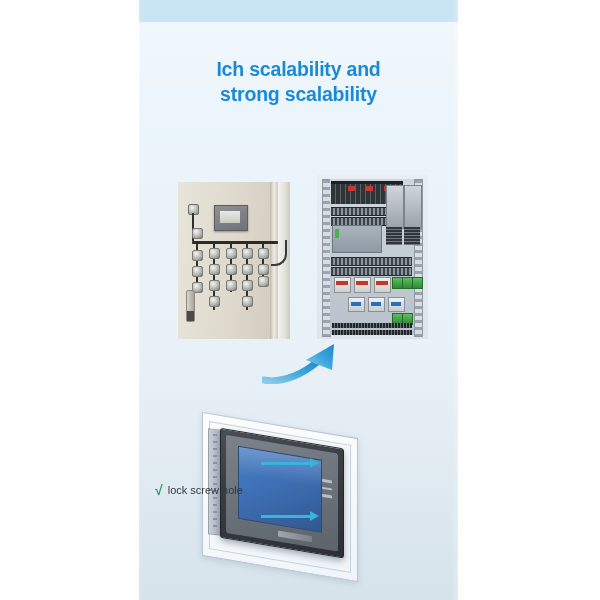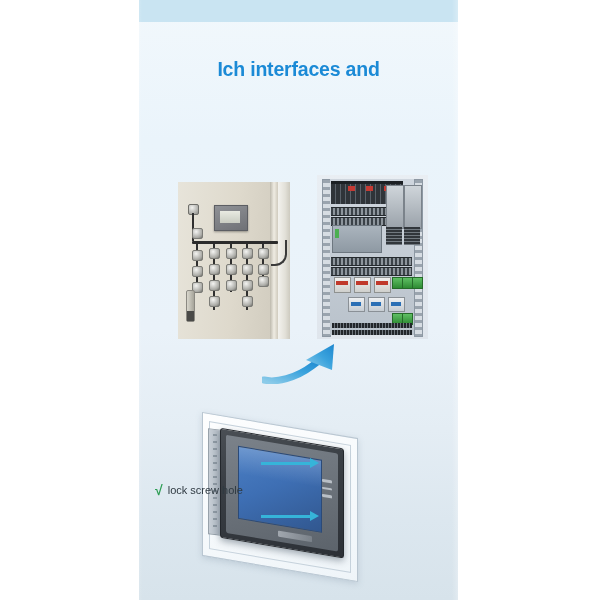--- a/index.html
+++ b/index.html
@@ -300,21 +300,22 @@
 </style>
 </head>
 <body>
 
 <div class="stage">
 
   <div class="bg-panel"></div>
   <div class="bg-topstrip"></div>
 
   <div class="headline">
-    <span class="ln">Ich interfaces and</span>
+    <span class="ln">Ich scalability and</span>
+    <span class="ln">strong scalability</span>
   </div>
 
   <div class="photo1">
     <div class="p1-door"></div>
     <div class="p1-doorlip"></div>
     <div class="p1-side"></div>
 
     <div class="p1-hmi"></div>
 
     <div class="p1-smallbox"></div>

